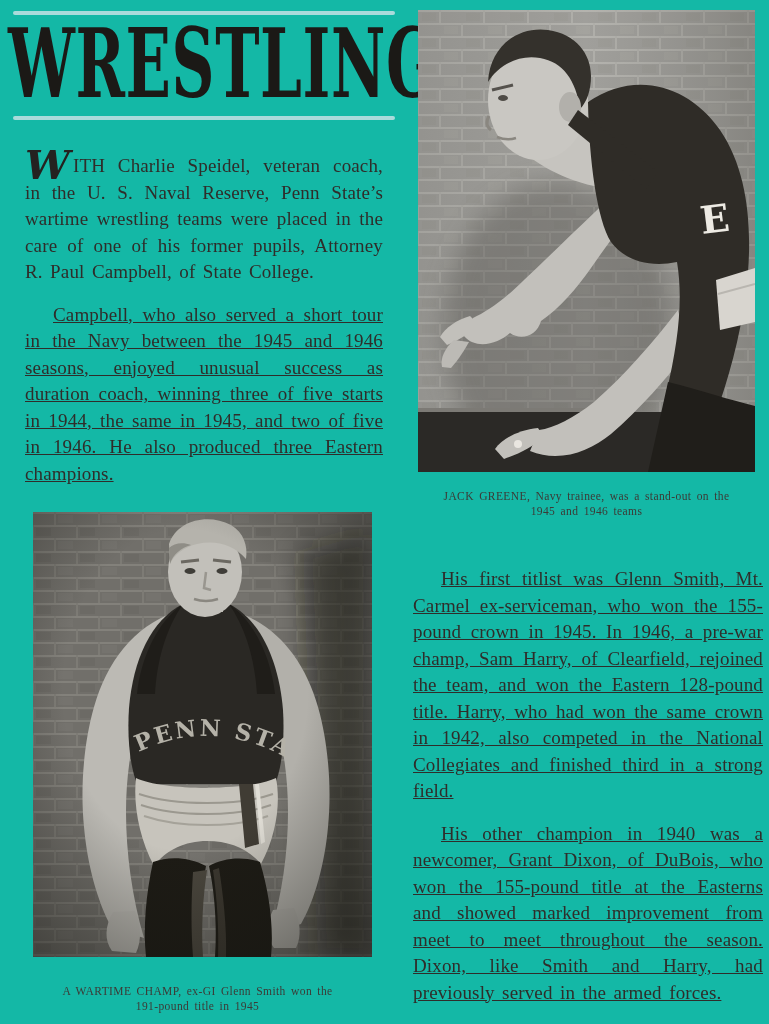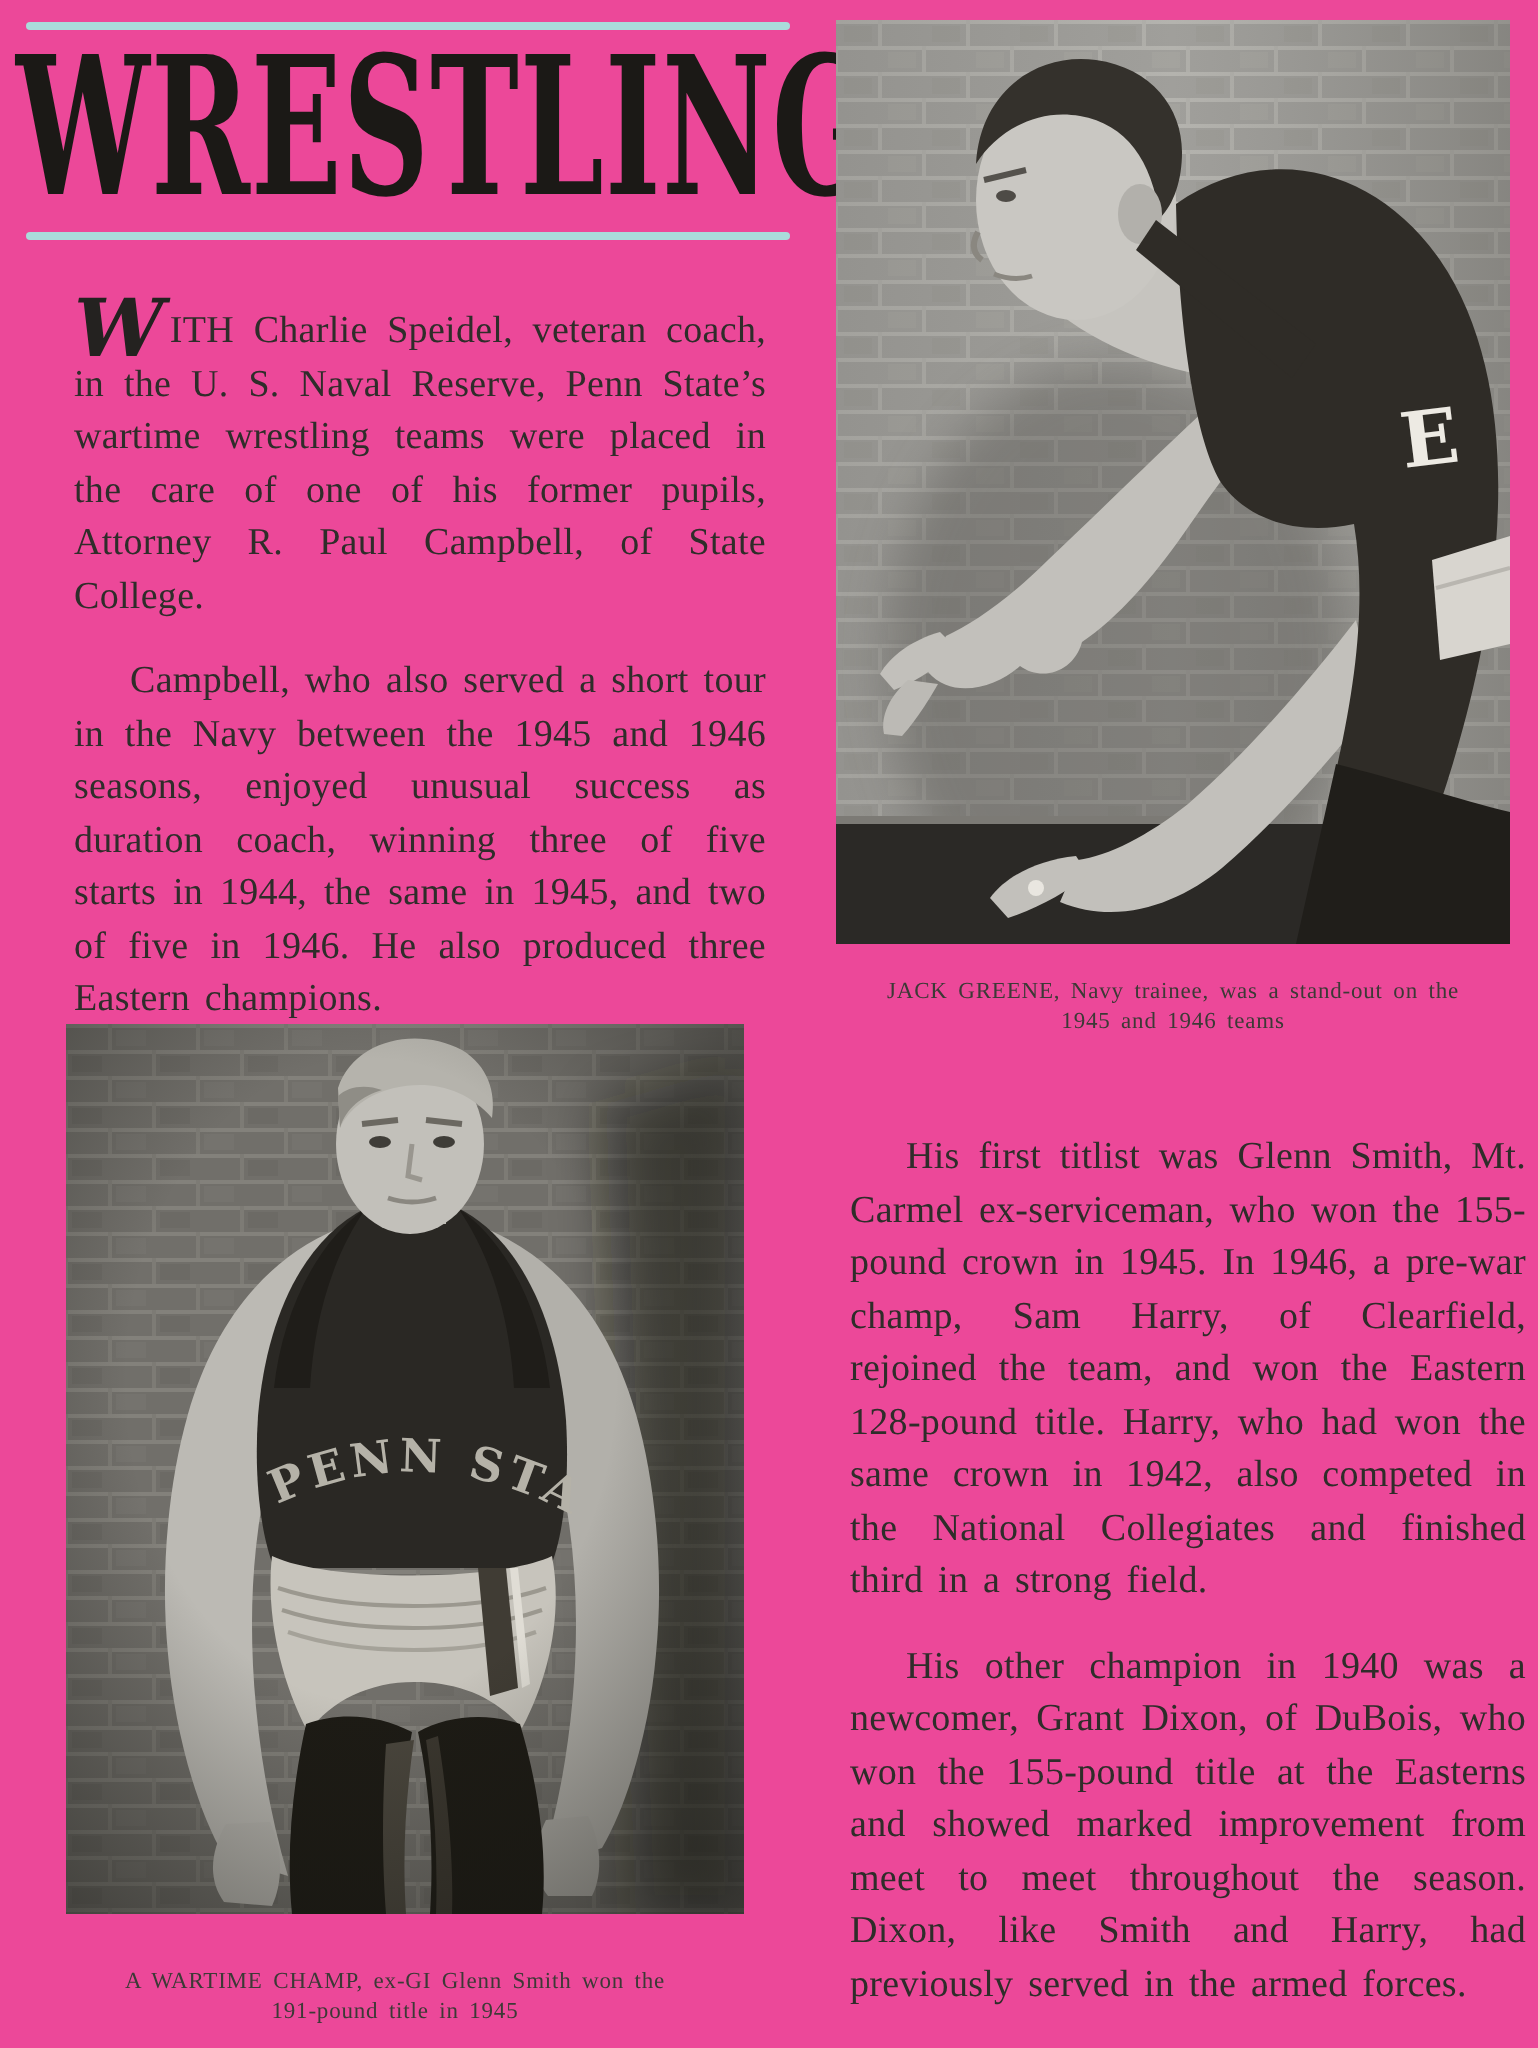--- a/index.html
+++ b/index.html
@@ -1,36 +1,36 @@
 <!DOCTYPE html>
 <html><head>
 <meta charset="utf-8">
 <style>
   html,body{margin:0;padding:0;background:#e8e8e6;}
   .page{
     position:relative;width:769px;height:1024px;margin:0 auto;
-    background:#ec4899;overflow:hidden;
+    background:#14b8a6;overflow:hidden;
     font-family:"Liberation Serif","DejaVu Serif",serif;
     color:#2f2d2a;
   }
   
   .rule{position:absolute;height:3.5px;background:#aadbdb;border-radius:2px;}
   .rule-top{left:13px;top:11px;width:382px;}
   .rule-bottom{left:13px;top:116px;width:382px;}
   .title{
     position:absolute;left:8px;top:16px;margin:0;
     font-family:"DejaVu Serif",serif;font-weight:700;
     font-size:96px;line-height:96px;letter-spacing:1px;color:#1b1916;
     transform:scaleX(0.62);transform-origin:0 0;white-space:nowrap;
   }
   
   .col{position:absolute;text-align:justify;font-size:19px;line-height:26.5px;
        word-spacing:2.5px;letter-spacing:0.15px;}
-  .col p{margin:0 0 16px 12px;}
-  .col p.indent{text-indent:28px;}
+  .col p{margin:0 0 16px 0;}
+  .col p.indent{text-indent:28px;text-decoration:underline;}
   .left-col{left:25px;top:153px;width:358px;}
   .right-col{left:413px;top:566px;width:350px;}
   .initial{
     font-family:"DejaVu Serif",serif;font-style:italic;font-weight:700;
     font-size:40px;line-height:0;vertical-align:-7px;letter-spacing:0;
     margin-right:3px;color:#242220;
   }
   
   .photo{position:absolute;display:block;background:#9a9a96;}
   .photo-greene{left:418px;top:10px;width:337px;height:462px;}

